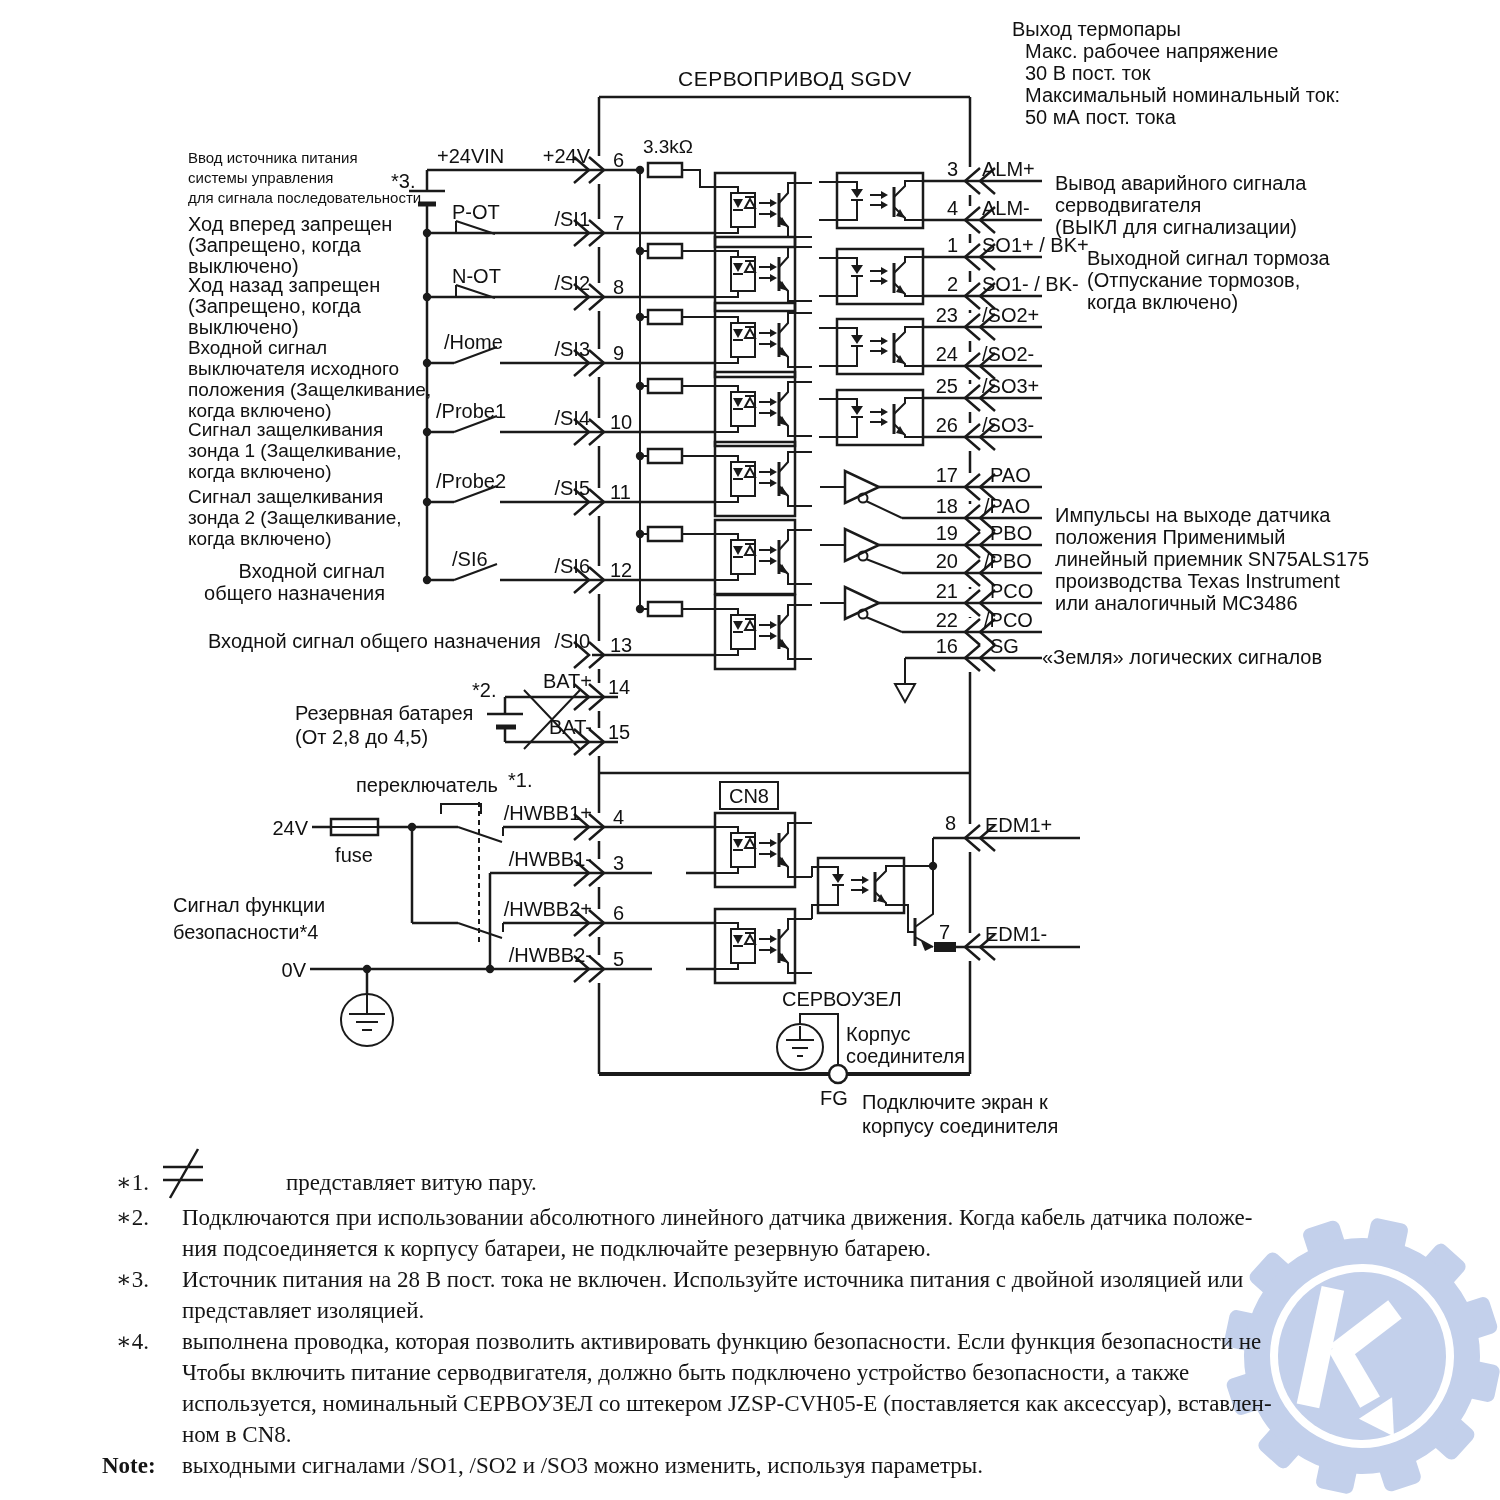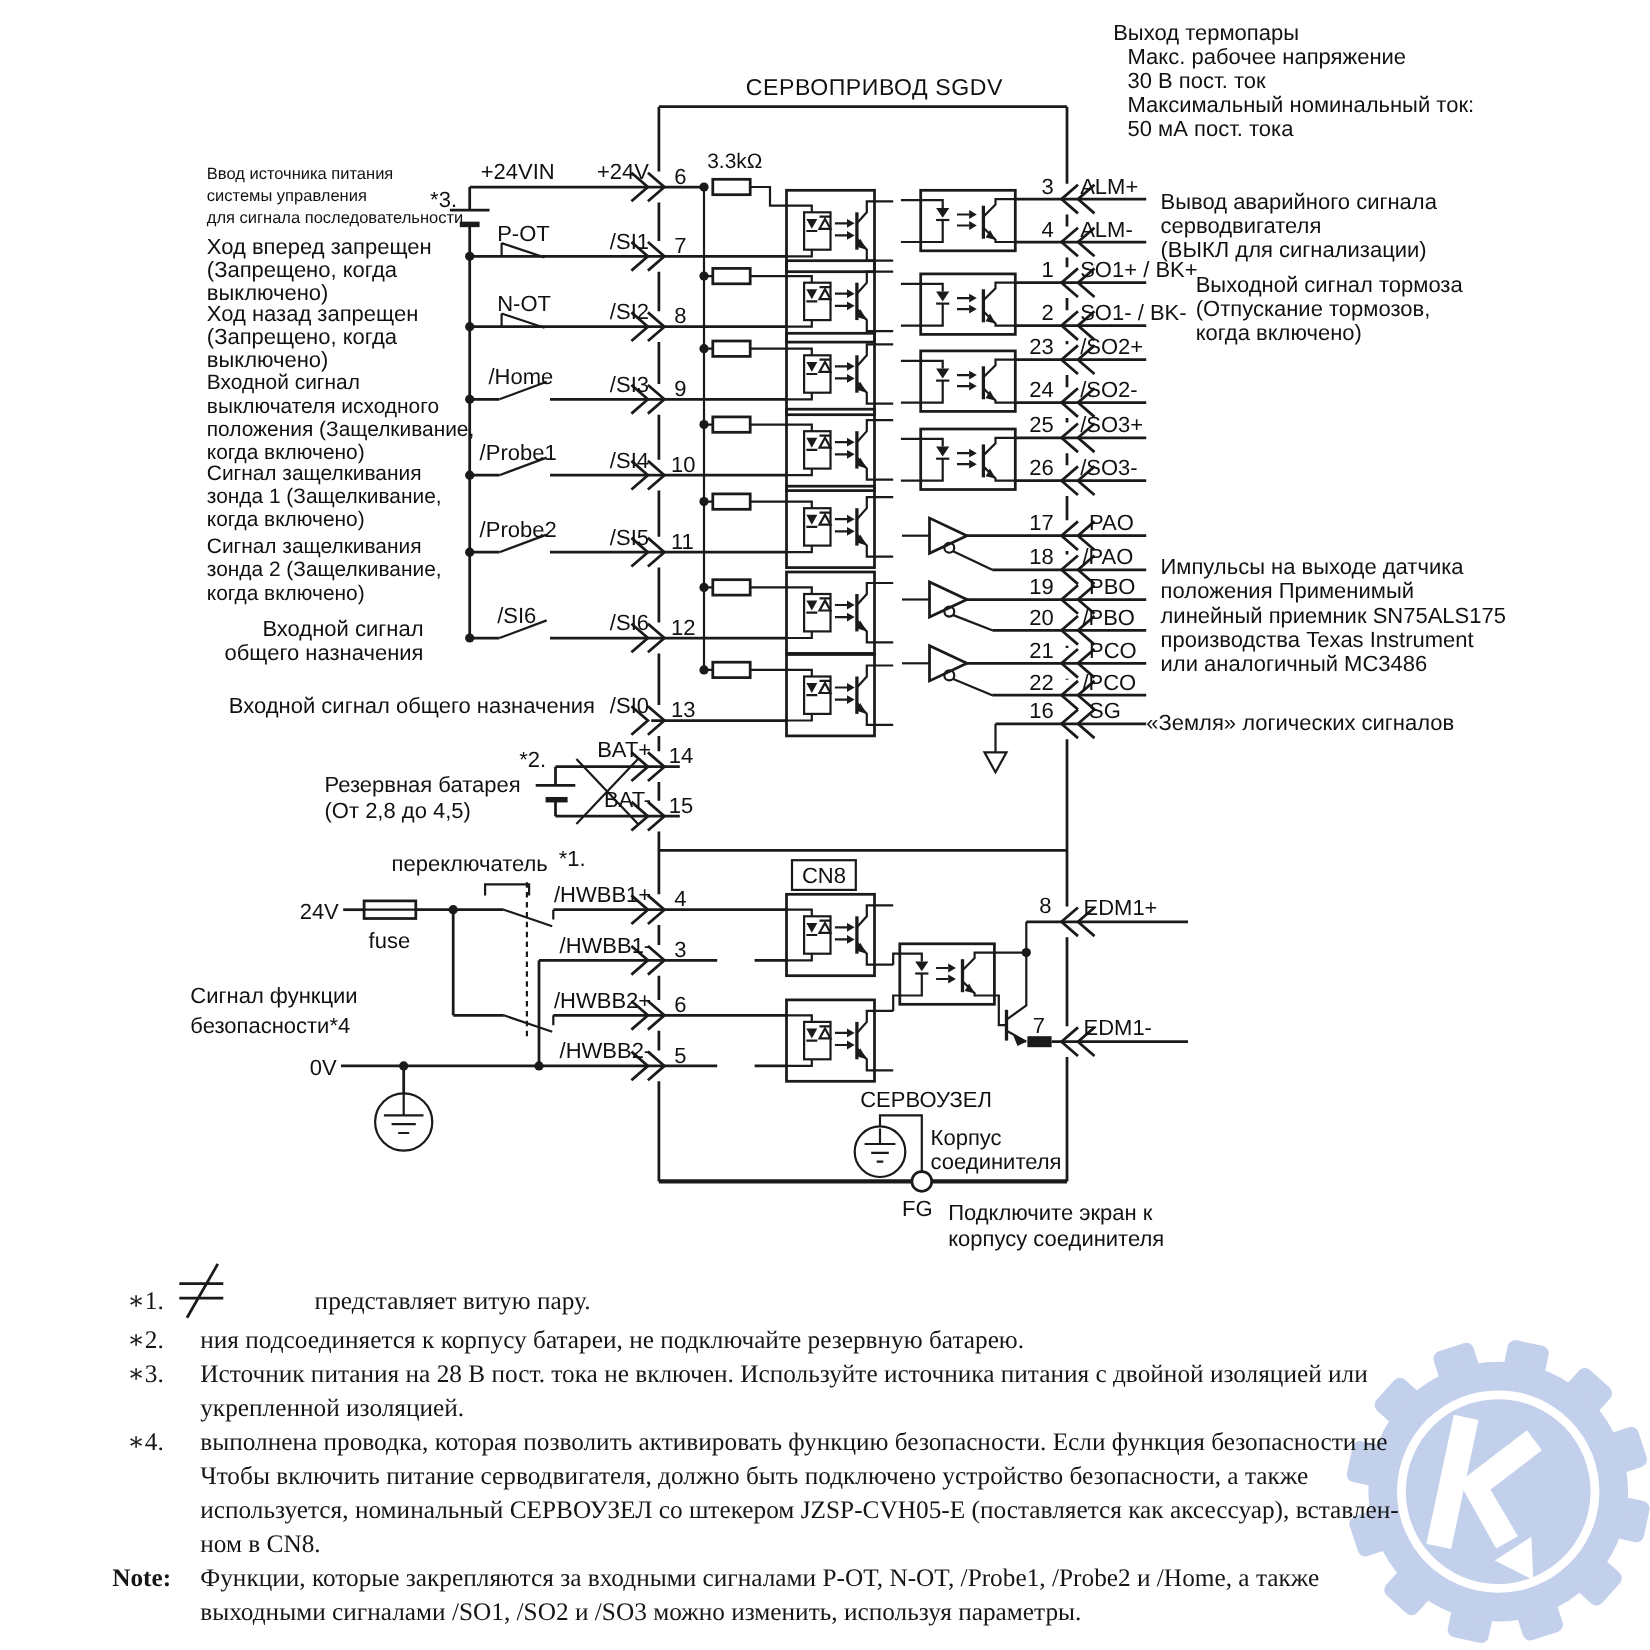--- a/index.html
+++ b/index.html
@@ -426,40 +426,40 @@
 </svg>
 
 <div class="notes">
   <div class="nrow n1row">
     <span class="mk">∗1.</span>
     <div class="tx">представляет витую пару.</div>
   </div>
   <div class="nrow">
     <span class="mk">∗2.</span>
     <div class="tx">
+      <div>Подключаются при использовании абсолютного линейного датчика движения. Когда кабель датчика положе-</div>
       <div>ния подсоединяется к корпусу батареи, не подключайте резервную батарею.</div>
     </div>
   </div>
   <div class="nrow">
     <span class="mk">∗3.</span>
     <div class="tx">
       <div>Источник питания на 28 В пост. тока не включен. Используйте источника питания с двойной изоляцией или</div>
-      <div>укрепленной изоляцией.</div>
+      <div>представляет изоляцией.</div>
     </div>
   </div>
   <div class="nrow">
     <span class="mk">∗4.</span>
     <div class="tx">
       <div>выполнена проводка, которая позволить активировать функцию безопасности. Если функция безопасности не</div>
       <div>Чтобы включить питание серводвигателя, должно быть подключено устройство безопасности, а также</div>
       <div>используется, номинальный СЕРВОУЗЕЛ со штекером JZSP-CVH05-E (поставляется как аксессуар), вставлен-</div>
       <div>ном в CN8.</div>
     </div>
   </div>
   <div class="nrow">
     <span class="mk note-mk">Note:</span>
     <div class="tx">
-      <div>Функции, которые закрепляются за входными сигналами P-OT, N-OT, /Probe1, /Probe2 и /Home, а также</div>
       <div>выходными сигналами /SO1, /SO2 и /SO3 можно изменить, используя параметры.</div>
     </div>
   </div>
 </div>
 </div>
 
 </body></html>

